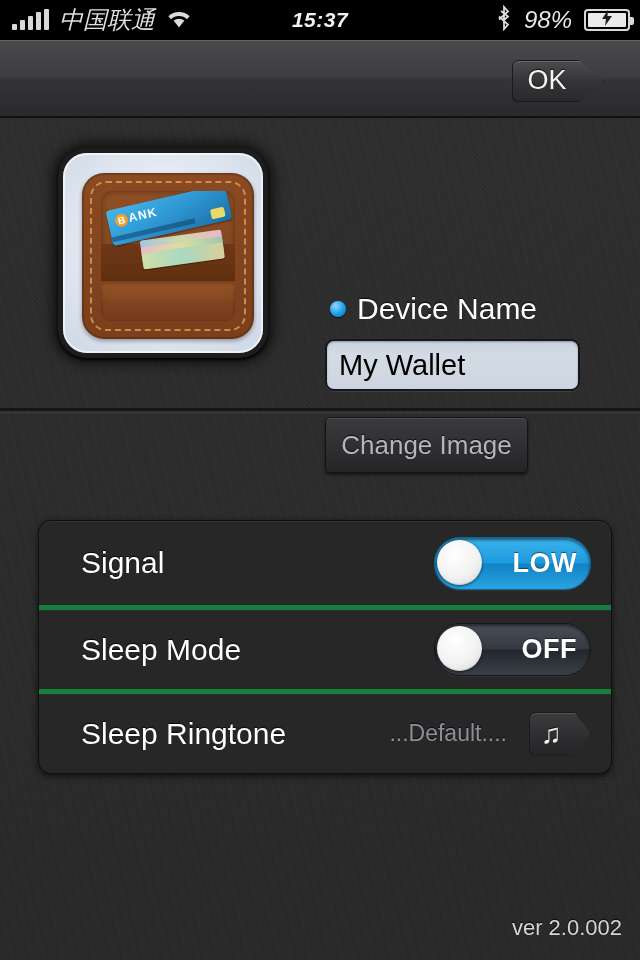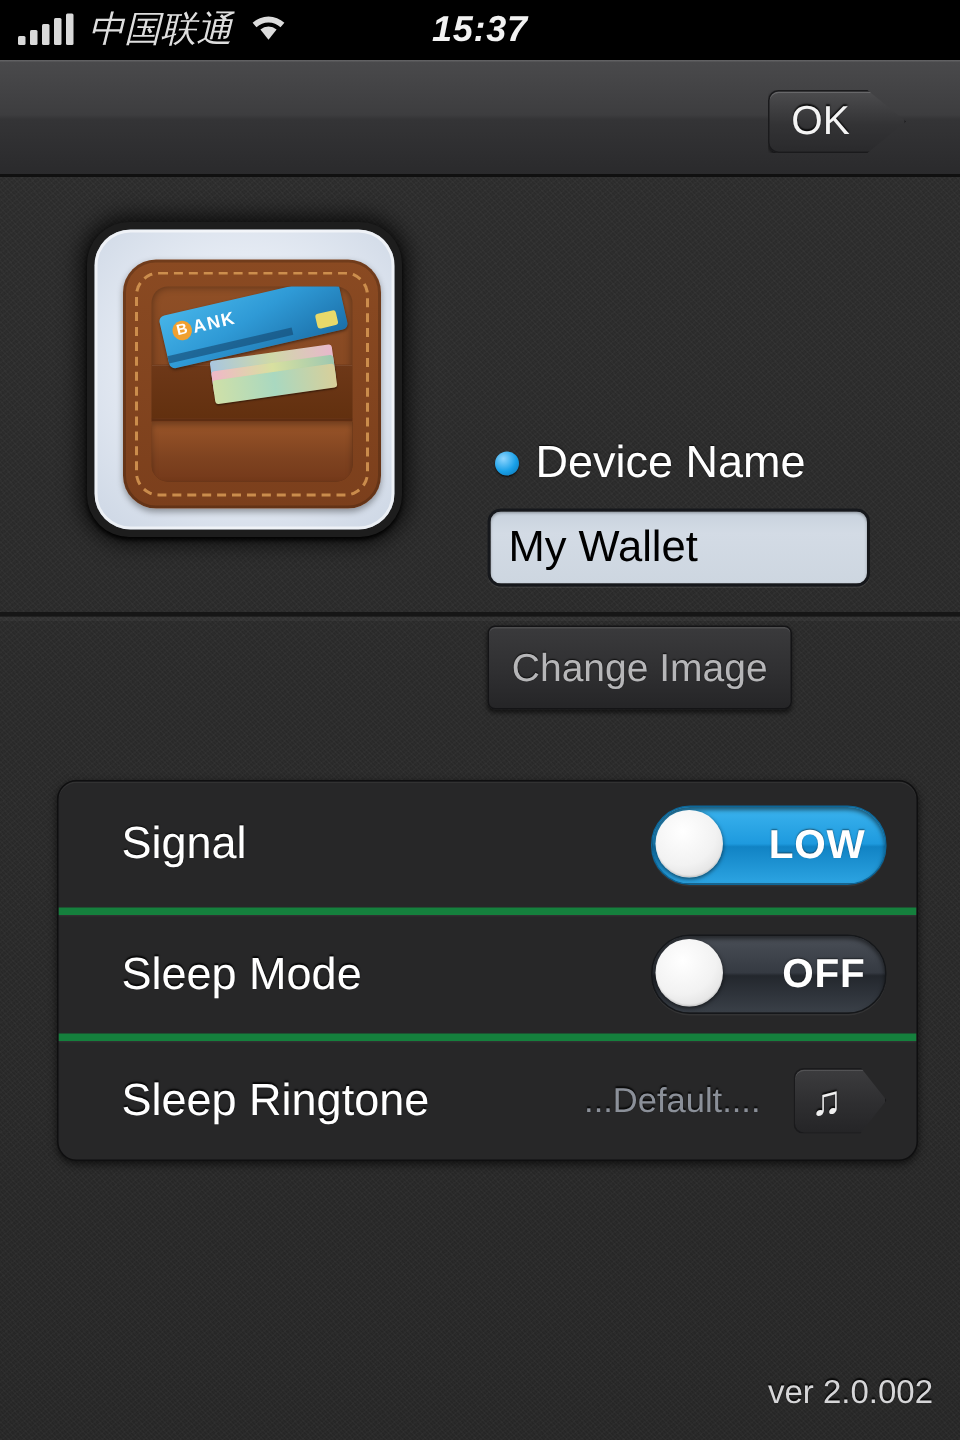--- a/index.html
+++ b/index.html
@@ -61,21 +61,21 @@
     font-size: 24px;
     color: #dedede;
     letter-spacing: 0px;
     line-height: 1;
   }
   .wifi-icon { display: block; }
   .sb-time {
     position: absolute;
     left: 0; right: 0;
     text-align: center;
-    font-size: 24px;
+    font-size: 21px;
     font-weight: bold;
     color: #f2f2f2;
     letter-spacing: 0.5px;
   }
   .sb-right {
     position: absolute;
     right: 10px;
     display: flex;
     align-items: center;
     gap: 12px;
@@ -461,20 +461,37 @@
       </span>
       <span class="carrier">中国联通</span>
       <span class="wifi-icon">
         <svg width="28" height="21" viewBox="0 0 28 21">
           <path d="M14 19.5 L8.6 12.6 a8.6 8.6 0 0 1 10.8 0 Z" fill="#dcdcdc"></path>
           <path d="M3.4 8.2 a15.5 15.5 0 0 1 21.2 0 l-2.6 3.0 a11.6 11.6 0 0 0 -16 0 Z" fill="#dcdcdc"></path>
         </svg>
       </span>
     </div>
     <div class="sb-time">15:37</div>
+    <div class="sb-right">
+      <span class="bt-icon">
+        <svg width="16" height="26" viewBox="0 0 16 26">
+          <path d="M5 6 L12 11.5 L8 15 L8 2 L12 6.5 L3 14.5" fill="none" stroke="#dcdcdc" stroke-width="1.8"></path>
+          <path d="M8 13 L8 24 L12 19.5 L3 11.5" fill="none" stroke="#dcdcdc" stroke-width="1.8"></path>
+        </svg>
+      </span>
+      <span class="batt-pct">98%</span>
+      <span class="batt">
+        <span class="fill"></span>
+        <span class="bolt">
+          <svg width="12" height="16" viewBox="0 0 12 16">
+            <path d="M7 0 L1 9 H5 L4 16 L11 6 H6.5 Z" fill="#1c1c1c"></path>
+          </svg>
+        </span>
+      </span>
+    </div>
   </div>
 
   <div id="nav-bar">
     <div id="ok-button">
       <span class="pent"></span>
       <span id="ok-label">OK</span>
     </div>
   </div>
 
   <div id="top-section">

